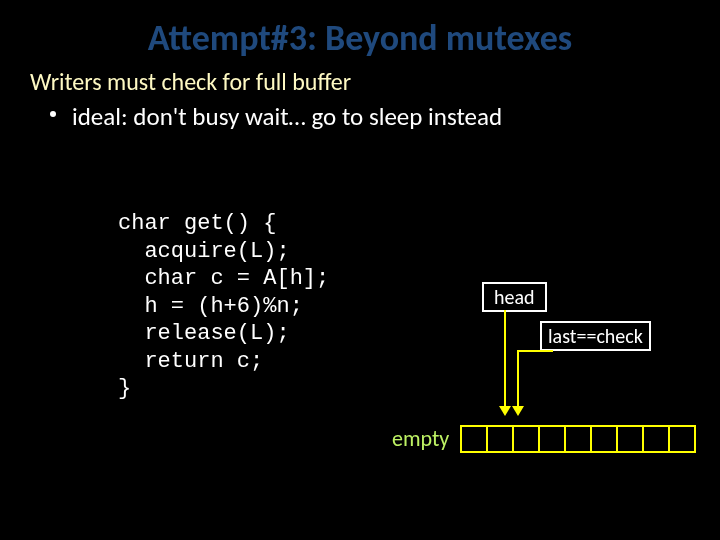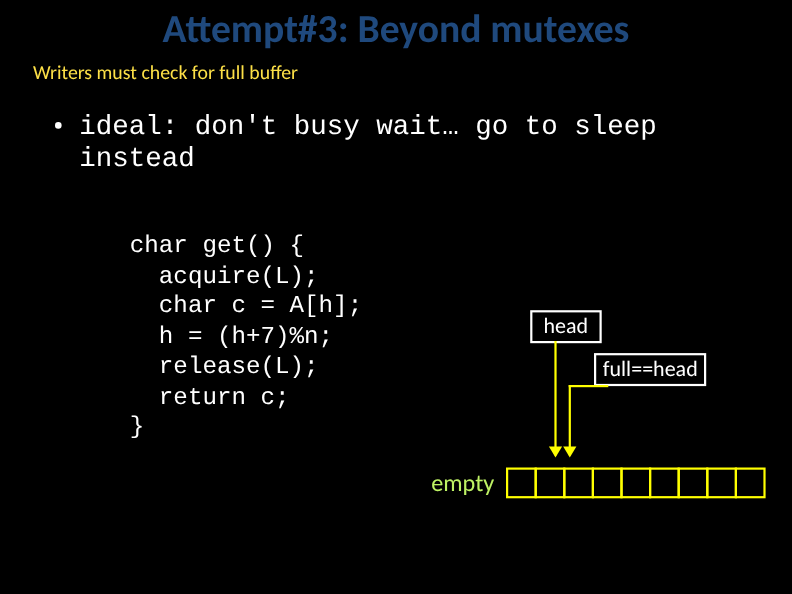--- a/index.html
+++ b/index.html
@@ -15,36 +15,35 @@
     width: 720px;
     height: 540px;
     position: relative;
     color: #fff;
   }
   .title {
     color: #1f497d;
     font-size: 36px;
     font-weight: 700;
     text-align: center;
-    padding-top: 4px;
+    padding-top: 16px;
   }
   .body {
     padding: 8px 30px 0 30px;
   }
   .line1, .line2 {
-    font-size: 18px;
-    color: #fde047;
+    font-size: 24px;
+    color: #fef9c3;
     line-height: 1.15;
   }
   .bullet {
-    margin-top: 24px;
+    margin-top: 5px;
     padding-left: 42px;
     font-size: 25px;
     position: relative;
-    font-family: Liberation Mono, monospace;
   }
   .bullet .dot {
     position: absolute;
     left: 20px;
     top: 10px;
     width: 6px;
     height: 6px;
     background: #fff;
     border-radius: 50%;
   }
@@ -157,27 +156,27 @@
     <div class="line1">Writers must check for full buffer</div>
     <div class="bullet">
       <span class="dot"></span>
       <span>ideal: don't busy wait… go to sleep instead</span>
     </div>
   </div>
 
   <div class="code">char get() {
   acquire(L);
   char c = A[h];
-  h = (h+7)%n;
+  h = (h+6)%n;
   release(L);
   return c;
 }</div>
 
   <div class="headbox">head</div>
-  <div class="lastbox">full==head</div>
+  <div class="lastbox">last==check</div>
 
   <div class="arrow1"></div>
   <div class="arrow2-elbow"></div>
   <div class="arrow2"></div>
 
   <div class="emptylabel">empty</div>
 
   <div class="buffer" id="buffer">
       <div class="cell"></div>
       <div class="cell"></div>

